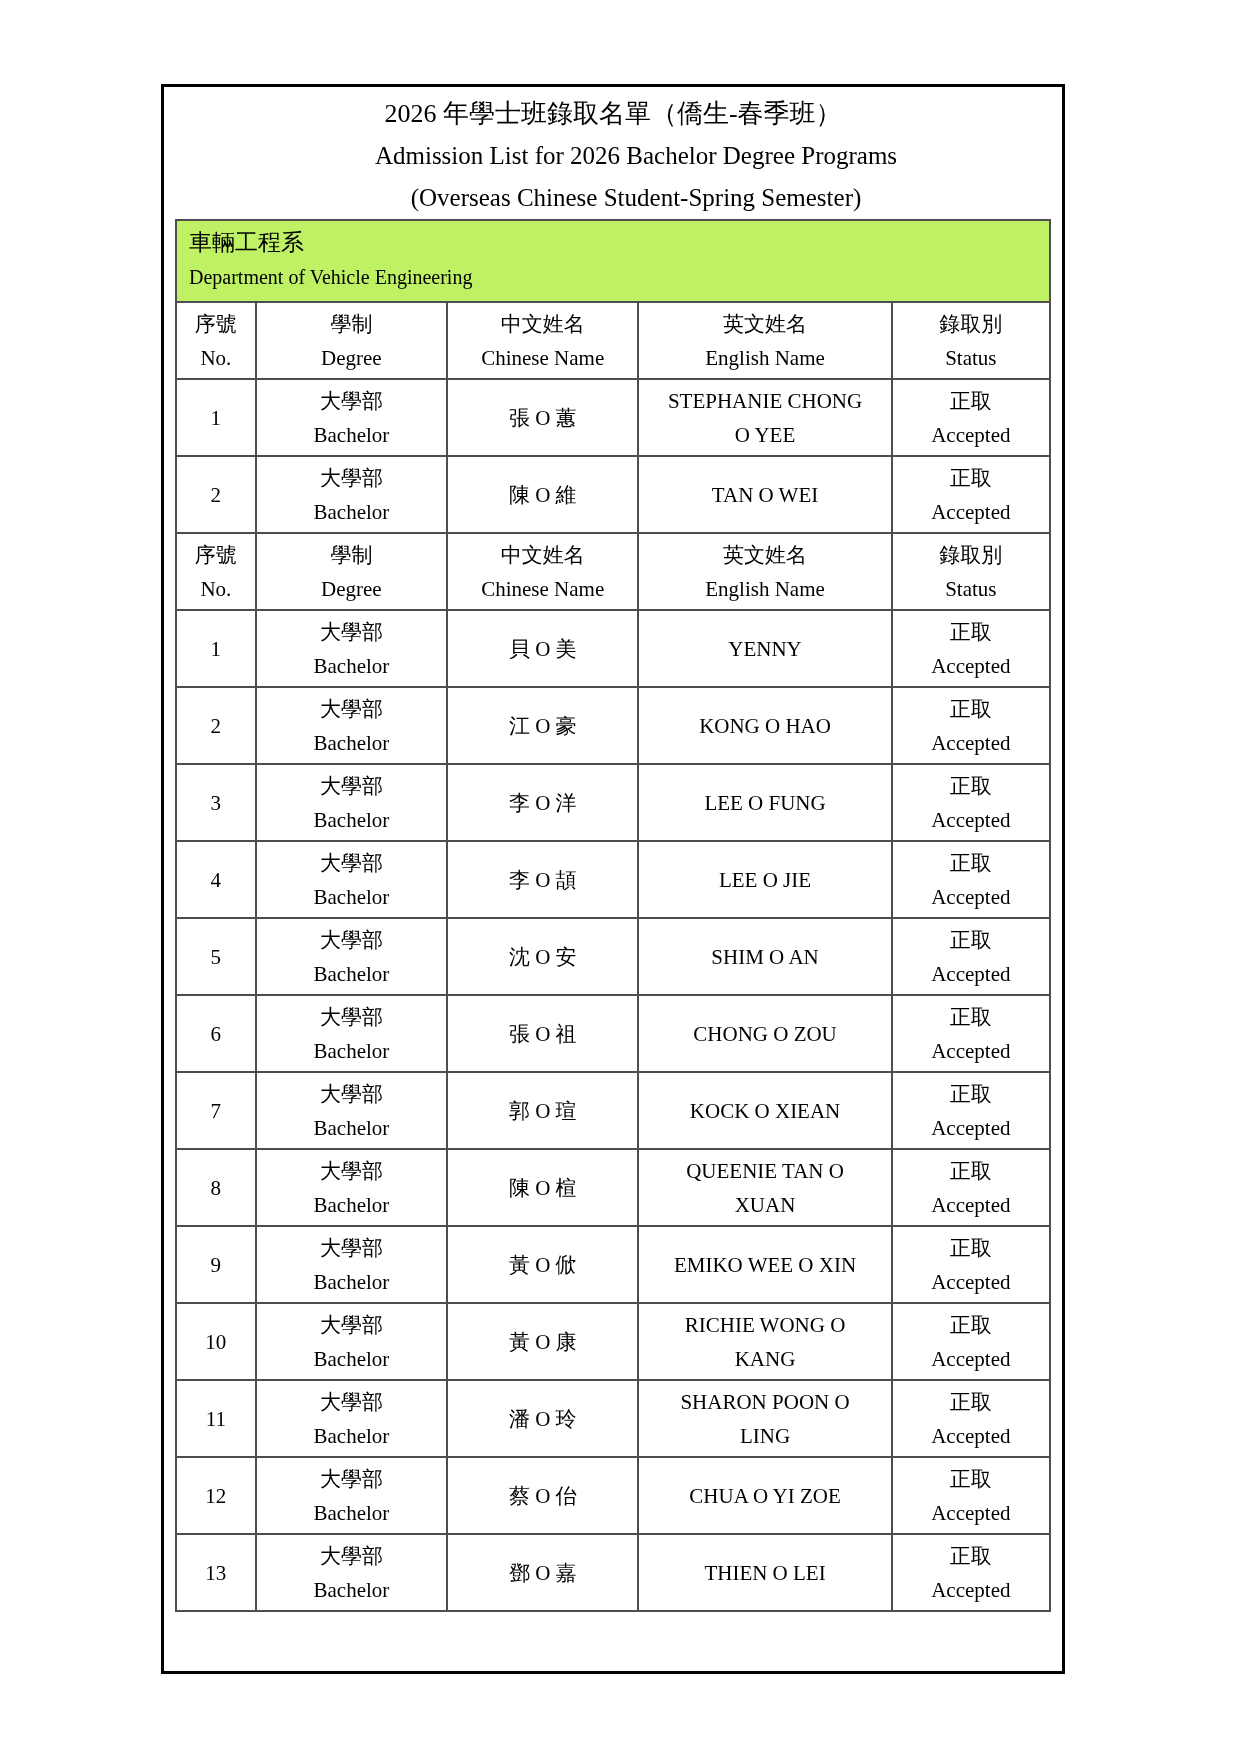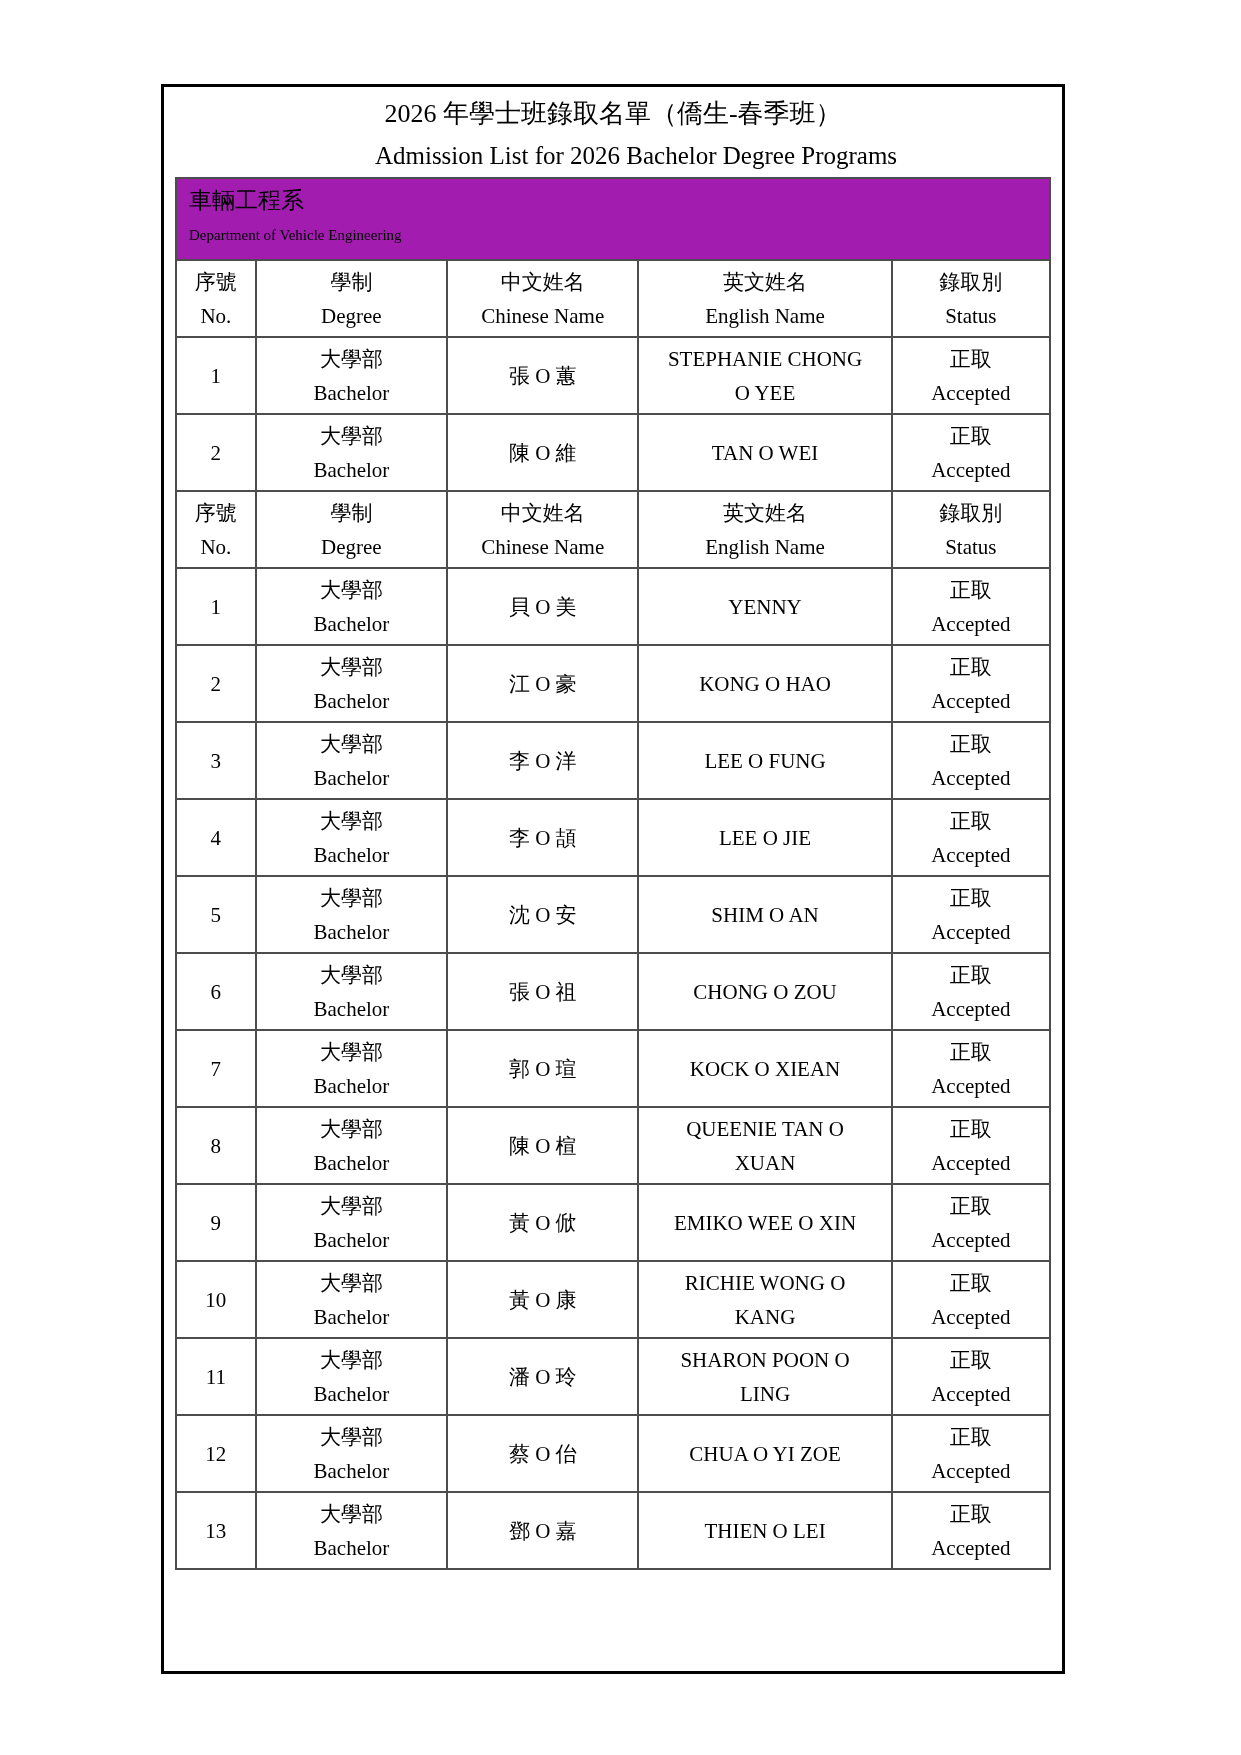--- a/index.html
+++ b/index.html
@@ -21,26 +21,26 @@
   }
   .titles{
     text-align:center;
     padding-top:6px;
   }
   .title-line{line-height:42px;}
   .t-zh{font-size:26px;}
   .t-en{font-size:25px;padding-left:46px;}
   .content{margin:0 11px;}
   .band{
-    background:#a21caf;
+    background:#bef264;
     border:2px solid #4d4d4d;
     padding:4px 12px 6px 12px;
   }
   .band-zh{font-size:23px;line-height:35px;}
-  .band-en{font-size:15px;line-height:35px;}
+  .band-en{font-size:20px;line-height:35px;}
   .section{margin-top:0px;}
   .section + .section table.grid{margin-bottom:0;}
   table.grid{
     width:100%;
     border-collapse:collapse;
     table-layout:fixed;
     margin-top:-2px;
   }
   table.grid th, table.grid td{
     border:2px solid #4d4d4d;
@@ -59,20 +59,21 @@
   .c-ename{width:29.5%;margin-left:6px;}
   .c-status{width:18%;margin-top:28px;}
 </style>
 </head>
 <body>
 
 <div class="frame">
   <div class="titles">
     <div class="title-line t-zh">2026 年學士班錄取名單（僑生-春季班）</div>
     <div class="title-line t-en">Admission List for 2026 Bachelor Degree Programs</div>
+    <div class="title-line t-en">(Overseas Chinese Student-Spring Semester)</div>
   </div>
   <div class="content">
       <div class="section">
         <div class="band">
           <div class="band-zh">車輛工程系</div>
           <div class="band-en">Department of Vehicle Engineering</div>
         </div>
         <table class="grid">
           <thead>
             <tr>

